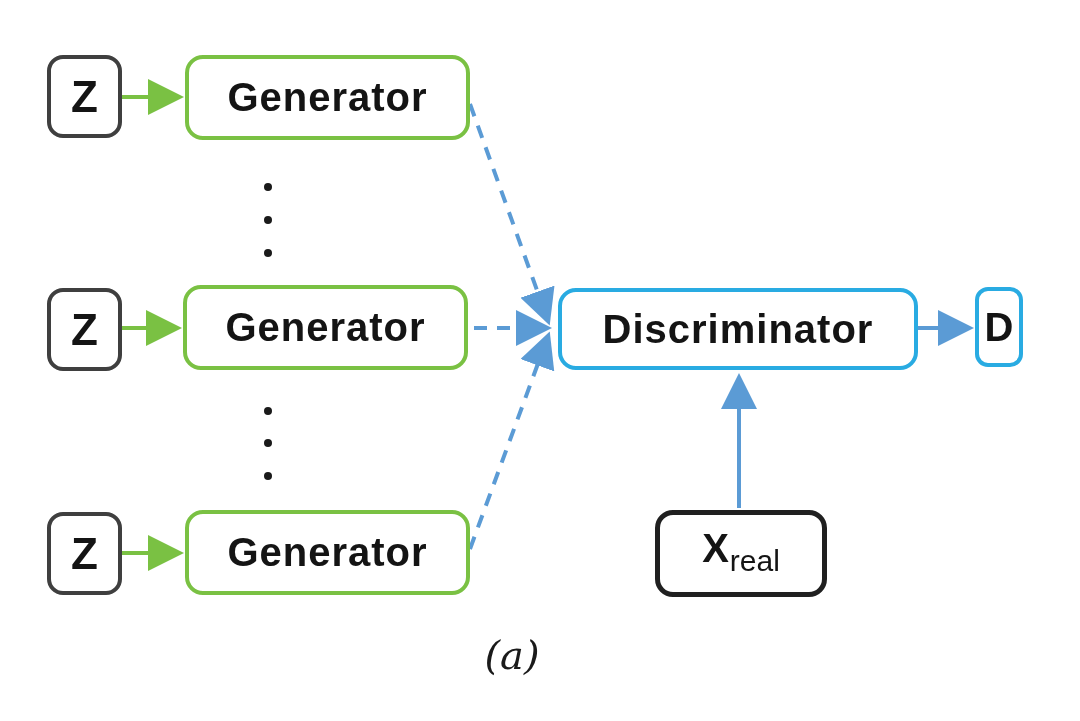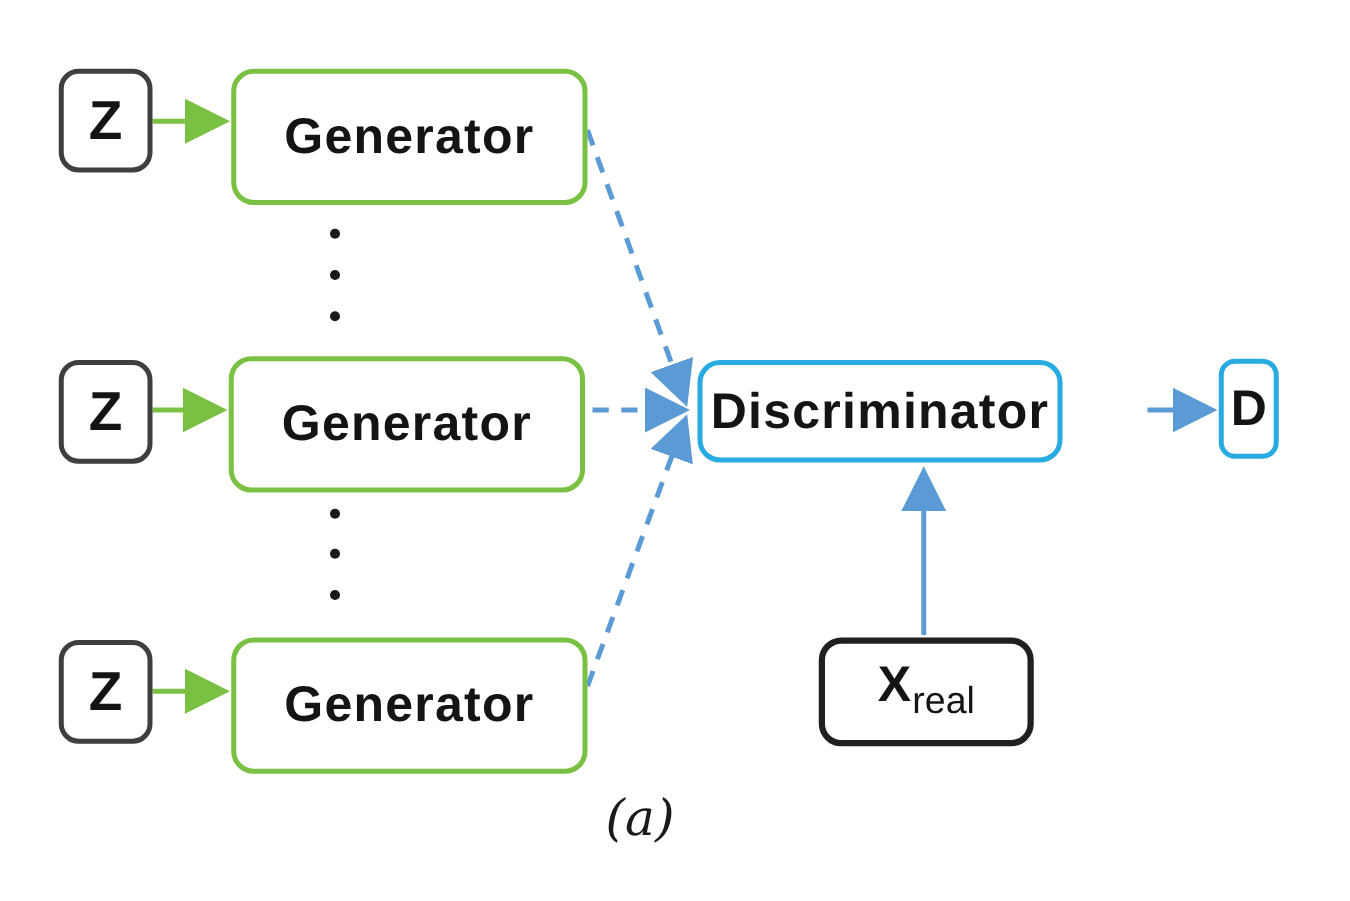--- a/index.html
+++ b/index.html
@@ -30,29 +30,29 @@
     color: #141414;
     box-sizing: border-box;
   }
   .z-box {
     width: 75px; height: 83px;
     border: 4px solid #3f3f3f;
     border-radius: 16px;
     font-size: 44px;
   }
   .gen-box {
-    width: 285px; height: 109px;
+    width: 285px; height: 85px;
     border: 4px solid #7AC143;
     border-radius: 18px;
     font-size: 40px;
     letter-spacing: 1px;
   }
   .disc-box {
     left: 558px; top: 288px;
-    width: 292px; height: 82px;
+    width: 360px; height: 82px;
     border: 4px solid #29ABE2;
     border-radius: 18px;
     font-size: 40px;
     letter-spacing: 1px;
   }
   .d-box {
     left: 975px; top: 287px;
     width: 48px; height: 80px;
     border: 4px solid #29ABE2;
     border-radius: 13px;

